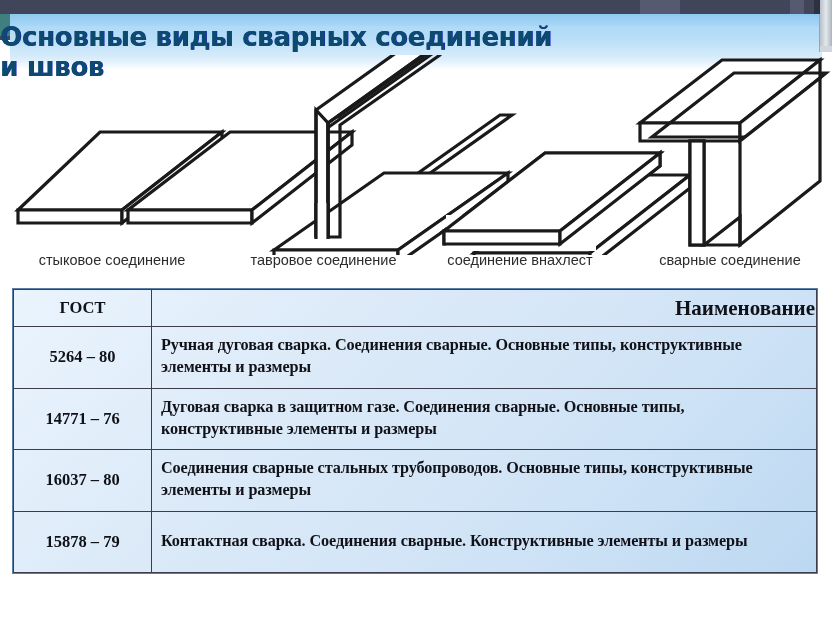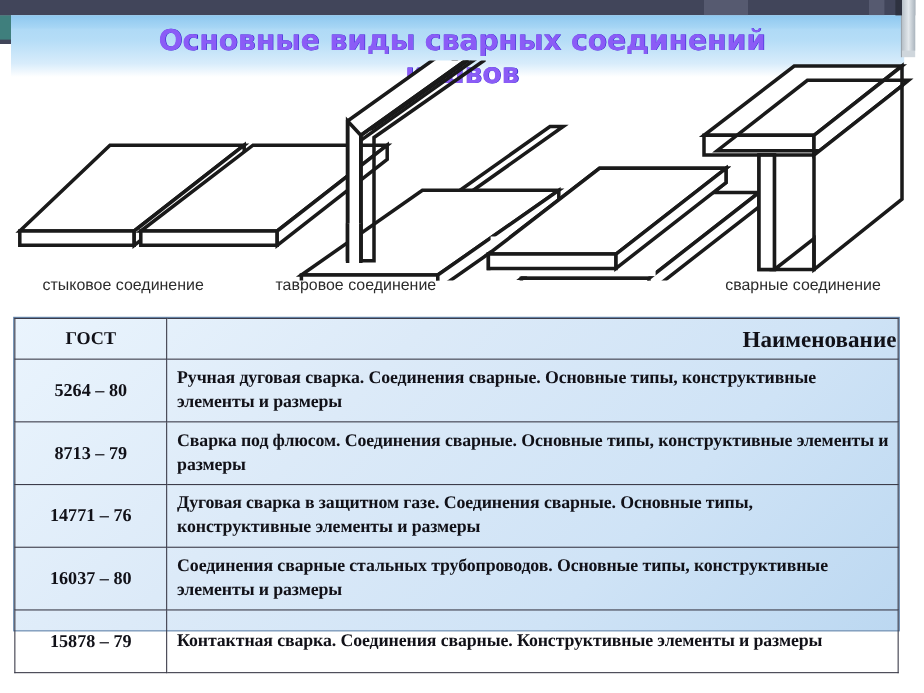--- a/index.html
+++ b/index.html
@@ -25,22 +25,22 @@
     background:linear-gradient(180deg,#8ec8f0 0%,#a9d7f5 100%);
   }
 
   .scrollbar{position:absolute;right:8px;top:0;width:12px;height:52px;background:#cfd6dc;border-left:1px solid #9aa4ad;}
   .scroll-thumb{position:absolute;right:8px;top:0;width:12px;height:46px;background:linear-gradient(90deg,#b7c0c8,#e3e8ec,#aab4bd);}
   .scroll-edge{position:absolute;right:0;top:0;width:8px;height:52px;background:#ffffff;}
   .scroll-dark{position:absolute;right:20px;top:0;width:6px;height:14px;background:#2e3240;}
 
   
   .title{
-    position:absolute;left:0;top:22px;width:840px;text-align:center;
-    color:#8b5cf6;font-weight:bold;font-size:26px;line-height:30px;
+    position:absolute;left:0;top:22px;width:840px;
+    color:#0c4a6e;font-weight:bold;font-size:26px;line-height:30px;
     font-family:"DejaVu Sans", sans-serif;letter-spacing:-0.3px;
     text-shadow:0.5px 0 0 #1f1fc8;
   }
   .title .l2{display:block;}
 
   
   .figures{position:absolute;left:0;top:55px;width:840px;height:200px;}
   .figsvg{position:absolute;left:0;top:0;}
 
   .captions{position:absolute;left:0;top:252px;width:840px;height:24px;padding-left:20px;}
@@ -167,41 +167,38 @@
           <rect x="690" y="86" width="14" height="104" fill="#ffffff" stroke="#1a1a1a" stroke-width="3.2"></rect>
           <path d="M 704 190 L 740 190" stroke="none"></path>
         </g>
       </g>
     </svg>
   </div>
 
   <div class="captions">
     <div class="cap cap1">стыковое соединение</div>
     <div class="cap cap2">тавровое соединение</div>
+    <div class="cap cap3">соединение внахлест</div>
     <div class="cap cap4">сварные соединение</div>
   </div>
 
   <div class="tablewrap">
     <table class="gost">
       <thead>
         <tr>
           <th class="c-gost">ГОСТ</th>
           <th class="c-name">Наименование</th>
         </tr>
       </thead>
       <tbody>
         <tr>
           <td class="c-gost">5264 – 80</td>
           <td class="c-name">Ручная дуговая сварка. Соединения сварные. Основные типы, конструктивные элементы и размеры</td>
         </tr>
         <tr>
-          <td class="c-gost">8713 – 79</td>
-          <td class="c-name">Сварка под флюсом. Соединения сварные. Основные типы, конструктивные элементы и размеры</td>
-        </tr>
-        <tr>
           <td class="c-gost">14771 – 76</td>
           <td class="c-name">Дуговая сварка в защитном газе. Соединения сварные. Основные типы, конструктивные элементы и размеры</td>
         </tr>
         <tr>
           <td class="c-gost">16037 – 80</td>
           <td class="c-name">Соединения сварные стальных трубопроводов. Основные типы, конструктивные элементы и размеры</td>
         </tr>
         <tr>
           <td class="c-gost">15878 – 79</td>
           <td class="c-name">Контактная сварка. Соединения сварные. Конструктивные элементы и размеры</td>

